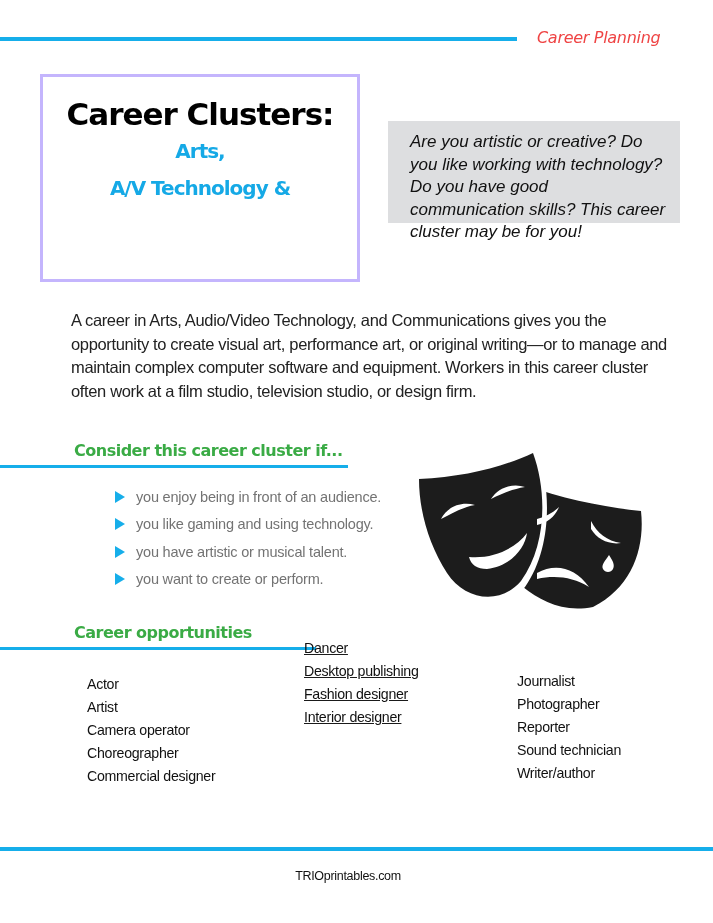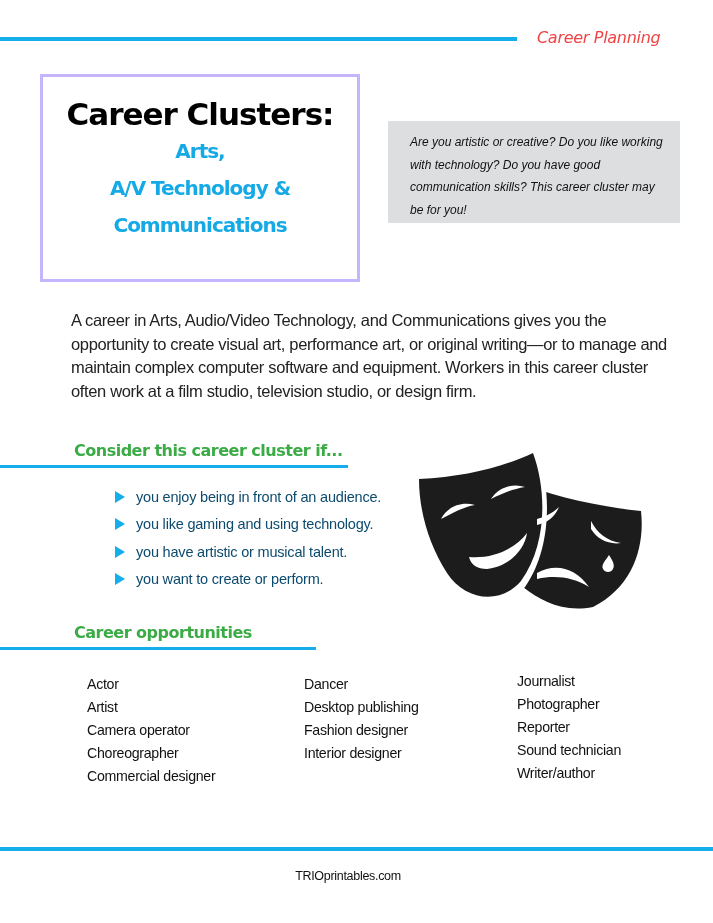--- a/index.html
+++ b/index.html
@@ -6,50 +6,49 @@
   html, body { width: 713px; height: 923px; background: #ffffff; overflow: hidden; }
   body { position: relative; font-family: "Liberation Sans", sans-serif; color: #1a1a1a; }
 
   .top-rule { position: absolute; left: 0; top: 37px; width: 517px; height: 4px; background: #16aeea; }
   .header-label { position: absolute; left: 537px; top: 28px; font-size: 16px; font-style: italic; color: #ef4444; font-family: "DejaVu Sans", sans-serif; letter-spacing: -0.3px; }
 
   .title-box { position: absolute; left: 40px; top: 74px; width: 320px; height: 208px; border: 3px solid #c4b5fd; background: #fff; text-align: center; padding-top: 18px; }
   .title-main { font-family: "DejaVu Sans", sans-serif; font-weight: bold; font-size: 31px; color: #000; letter-spacing: -1px; line-height: 38px; }
   .title-sub { font-family: "DejaVu Sans", sans-serif; font-weight: bold; font-size: 20px; color: #15a9e6; letter-spacing: -1px; line-height: 37px; }
 
-  .callout { position: absolute; left: 388px; top: 121px; width: 292px; height: 102px; background: #dddee0; padding: 10px 14px 1px 22px; font-style: italic; font-size: 12px; line-height: 22.5px; color: #111; }
+  .callout { position: absolute; left: 388px; top: 121px; width: 292px; height: 102px; background: #dddee0; padding: 10px 14px 1px 22px; font-style: italic; font-size: 17px; line-height: 22.5px; color: #111; }
 
   .intro { position: absolute; left: 71px; top: 309px; width: 600px; font-size: 16.5px; line-height: 23.5px; color: #222; letter-spacing: -0.35px; }
 
   .section-heading { position: absolute; font-family: "DejaVu Sans", sans-serif; font-weight: bold; font-size: 16px; color: #3aab45; letter-spacing: -0.5px; }
   .section-rule { position: absolute; left: 0; height: 3px; background: #16aeea; }
 
   .criteria { position: absolute; left: 74px; top: 483px; list-style: none; }
-  .criteria li { display: flex; align-items: center; height: 27.5px; font-size: 14.5px; color: #0c4a6e; letter-spacing: -0.2px; padding-left: 41px; }
+  .criteria li { display: flex; align-items: center; height: 27.5px; font-size: 14.5px; color: #737373; letter-spacing: -0.2px; padding-left: 41px; }
   .tri { width: 0; height: 0; border-top: 6px solid transparent; border-bottom: 6px solid transparent; border-left: 10px solid #16aeea; margin-right: 11px; }
 
   .masks { position: absolute; left: 413px; top: 437px; width: 232px; height: 176px; }
 
   .col { position: absolute; list-style: none; }
   .col li { height: 23px; font-size: 14.2px; color: #111; letter-spacing: -0.3px; }
 
   .bottom-rule { position: absolute; left: 0; top: 847px; width: 713px; height: 4px; background: #16aeea; }
   .footer { position: absolute; left: 0; top: 869px; width: 696px; text-align: center; font-size: 12.5px; color: #111; letter-spacing: -0.3px; }
 </style>
 </head>
 <body>
 
 <div class="top-rule"></div>
 <div class="header-label">Career Planning</div>
 
 <div class="title-box">
   <div class="title-main">Career Clusters:</div>
   <div class="title-sub">Arts,</div>
   <div class="title-sub">A/V Technology &amp;</div>
-  <div class="title-sub">Communications</div>
 </div>
 
 <div class="callout">Are you artistic or creative? Do you like working with technology? Do you have good communication skills? This career cluster may be for you!</div>
 
 <p class="intro">A career in Arts, Audio/Video Technology, and Communications gives you the opportunity to create visual art, performance art, or original writing—or to manage and maintain complex computer software and equipment. Workers in this career cluster often work at a film studio, television studio, or design firm.</p>
 
 <div class="section-heading" style="left:74px; top:441px;">Consider this career cluster if...</div>
 <div class="section-rule" style="top:465px; width:348px;"></div>
 
 <ul class="criteria">
@@ -96,21 +95,21 @@
 <div class="section-heading" style="left:74px; top:623px;">Career opportunities</div>
 <div class="section-rule" style="top:647px; width:316px;"></div>
 
 <ul class="col" style="left:71px; top:676px;margin-left:16px;">
   <li>Actor</li>
   <li>Artist</li>
   <li>Camera operator</li>
   <li>Choreographer</li>
   <li>Commercial designer</li>
 </ul>
-<ul class="col" style="left:304px; top:676px;">
+<ul class="col" style="left:304px; top:640px;text-decoration:underline;">
   <li>Dancer</li>
   <li>Desktop publishing</li>
   <li>Fashion designer</li>
   <li>Interior designer</li>
 </ul>
 <ul class="col" style="left:517px; top:673px;">
   <li>Journalist</li>
   <li>Photographer</li>
   <li>Reporter</li>
   <li>Sound technician</li>

